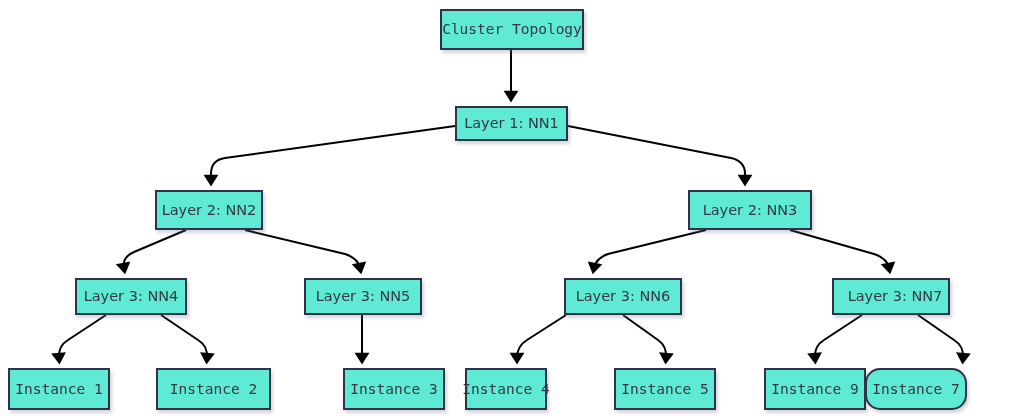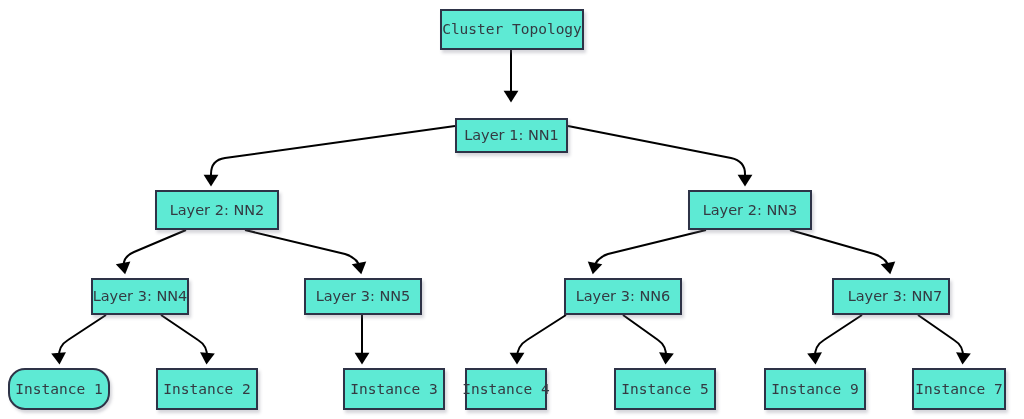--- a/index.html
+++ b/index.html
@@ -82,57 +82,57 @@
         <path d="M 623,315 L 658,340 Q 667,346 666,358" fill="none" stroke="#000000" stroke-width="2" stroke-linecap="butt" marker-end="url(#arrowhead)"></path>
         <path d="M 862,315 L 824,340 Q 814,346 815,358" fill="none" stroke="#000000" stroke-width="2" stroke-linecap="butt" marker-end="url(#arrowhead)"></path>
         <path d="M 918,315 L 954,340 Q 964,346 963,358" fill="none" stroke="#000000" stroke-width="2" stroke-linecap="butt" marker-end="url(#arrowhead)"></path>
       </g>
   </svg>
 
   <div id="node-group">
       <div class="node mono" style="left: 440px; top: 9px; width: 144px; height: 41px;">
         <span class="node-label">Cluster Topology</span>
       </div>
-      <div class="node sans" style="left: 455px; top: 106px; width: 113px; height: 35px; margin-top: 12px;">
+      <div class="node sans" style="left: 455px; top: 106px; width: 113px; height: 35px;">
         <span class="node-label">Layer 1: NN1</span>
       </div>
-      <div class="node sans" style="left: 155px; top: 190px; width: 124px; height: 40px;">
+      <div class="node sans" style="left: 155px; top: 190px; width: 108px; height: 40px;">
         <span class="node-label">Layer 2: NN2</span>
       </div>
       <div class="node sans" style="left: 688px; top: 190px; width: 124px; height: 40px;">
         <span class="node-label">Layer 2: NN3</span>
       </div>
-      <div class="node sans" style="left: 91px; top: 278px; width: 98px; height: 37px;">
+      <div class="node sans" style="left: 75px; top: 278px; width: 112px; height: 37px;">
         <span class="node-label">Layer 3: NN4</span>
       </div>
       <div class="node sans" style="left: 304px; top: 278px; width: 118px; height: 37px;">
         <span class="node-label">Layer 3: NN5</span>
       </div>
       <div class="node sans" style="left: 536px; top: 278px; width: 118px; height: 37px; margin-left: 28px;">
         <span class="node-label">Layer 3: NN6</span>
       </div>
       <div class="node sans" style="left: 832px; top: 278px; width: 118px; height: 37px; padding-left: 8px;">
         <span class="node-label">Layer 3: NN7</span>
       </div>
-      <div class="node mono" style="left: 8px; top: 368px; width: 102px; height: 42px; border-radius: 17px;">
+      <div class="node mono" style="left: 8px; top: 368px; width: 102px; height: 42px;">
         <span class="node-label">Instance 1</span>
       </div>
-      <div class="node mono" style="left: 156px; top: 368px; width: 102px; height: 42px;">
+      <div class="node mono" style="left: 156px; top: 368px; width: 115px; height: 42px;">
         <span class="node-label">Instance 2</span>
       </div>
       <div class="node mono" style="left: 311px; top: 368px; width: 102px; height: 42px; margin-left: 32px;">
         <span class="node-label">Instance 3</span>
       </div>
       <div class="node mono" style="left: 465px; top: 368px; width: 82px; height: 42px;">
         <span class="node-label">Instance 4</span>
       </div>
       <div class="node mono" style="left: 614px; top: 368px; width: 102px; height: 42px;">
         <span class="node-label">Instance 5</span>
       </div>
       <div class="node mono" style="left: 764px; top: 368px; width: 102px; height: 42px;">
         <span class="node-label">Instance 9</span>
       </div>
-      <div class="node mono" style="left: 912px; top: 368px; width: 94px; height: 42px;">
+      <div class="node mono" style="left: 865px; top: 368px; width: 102px; height: 42px; border-radius: 15px;">
         <span class="node-label">Instance 7</span>
       </div>
     </div>
 
 </div>
 
 </body></html>

